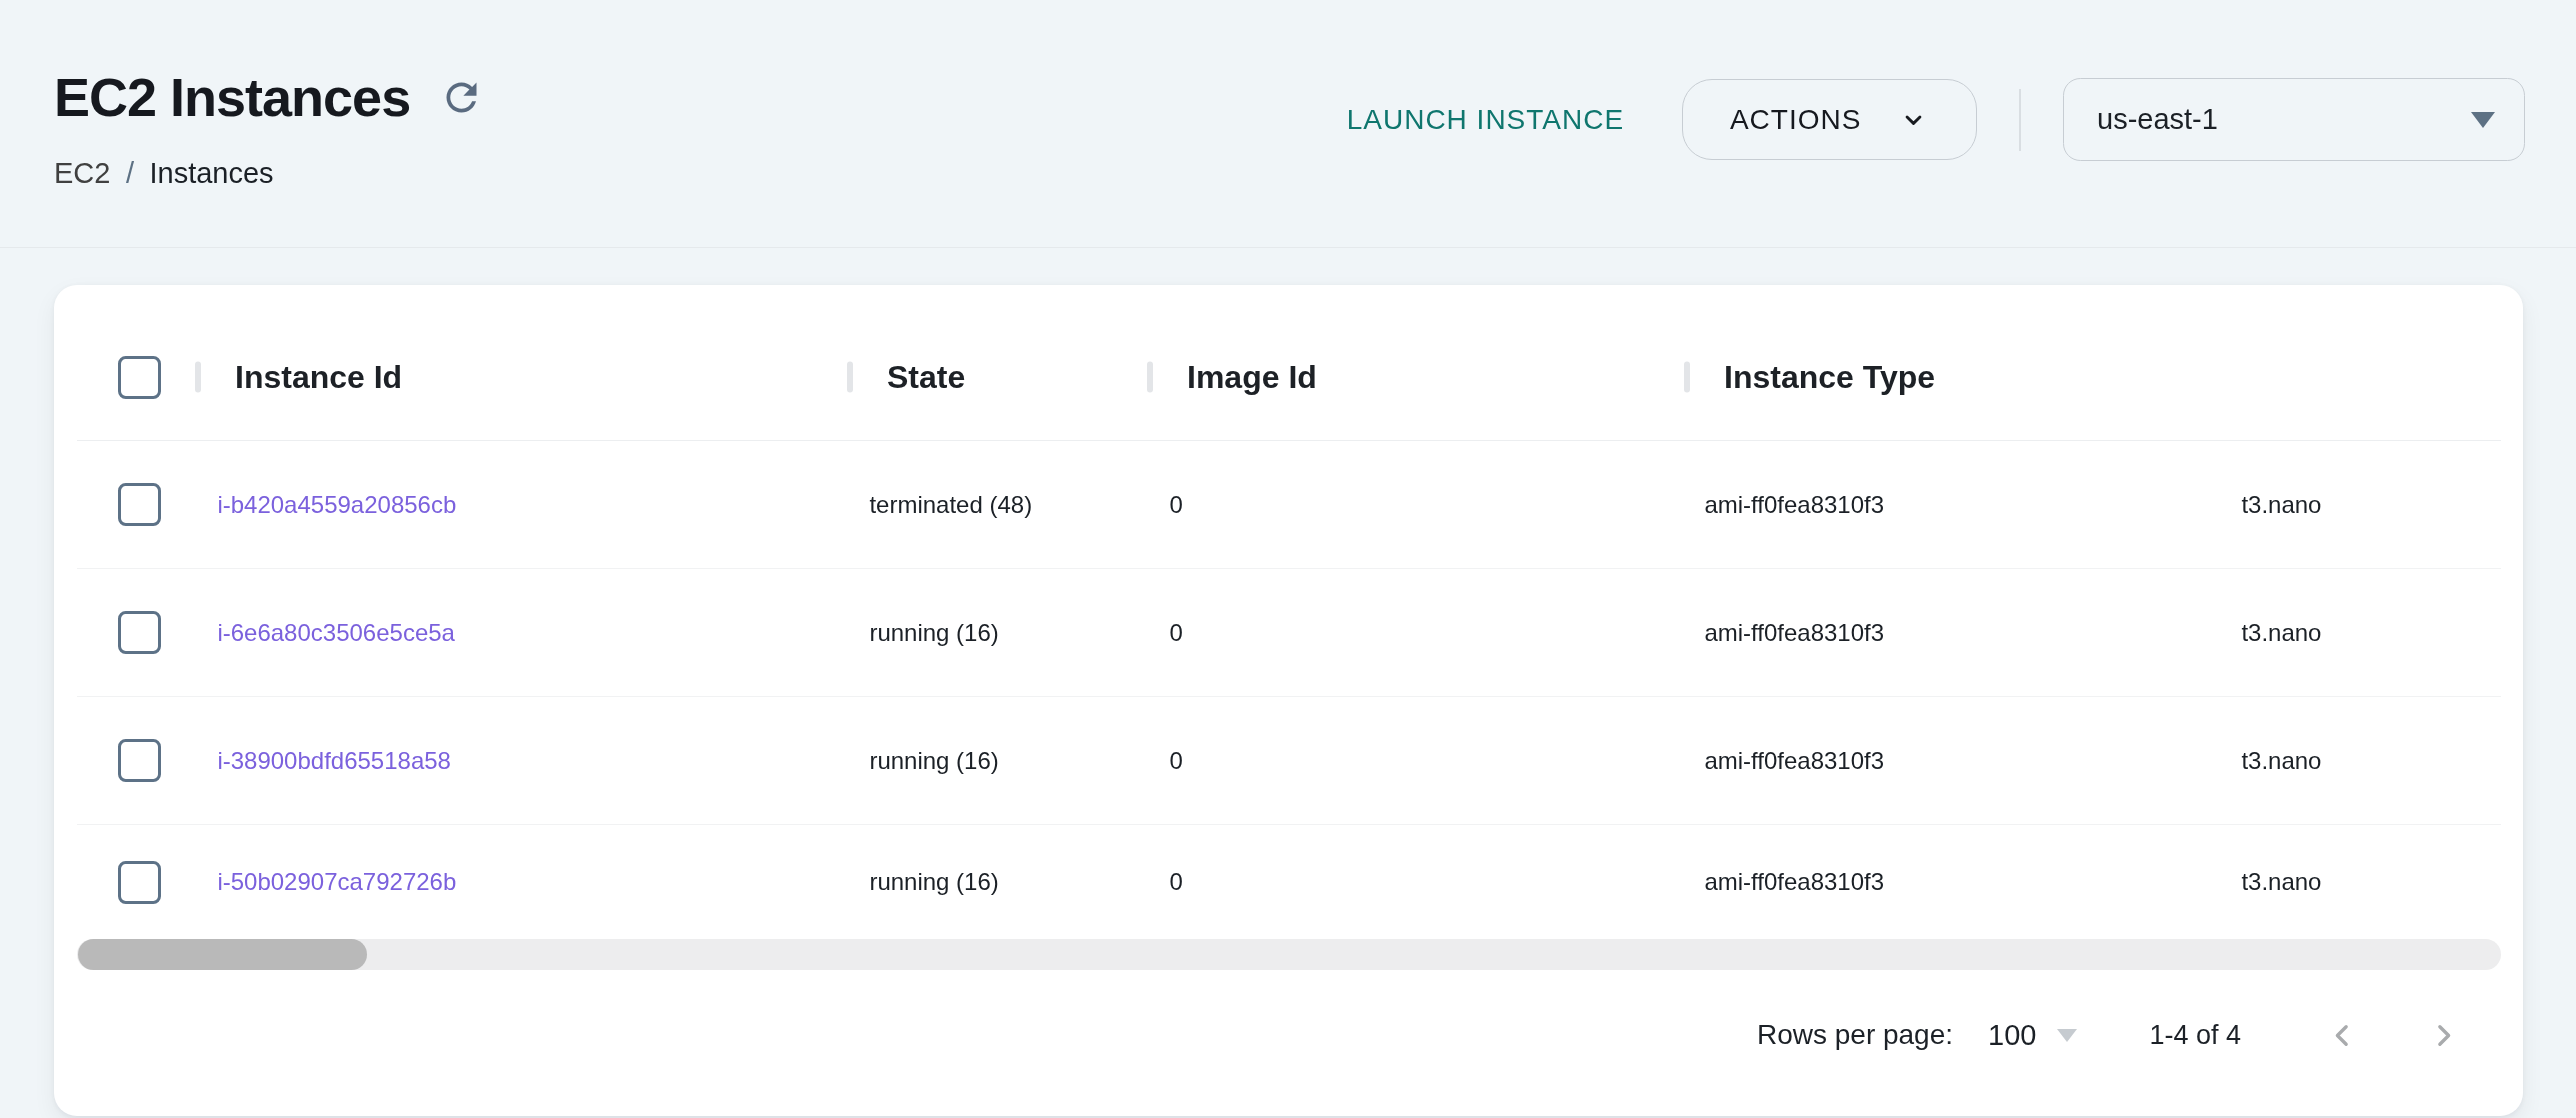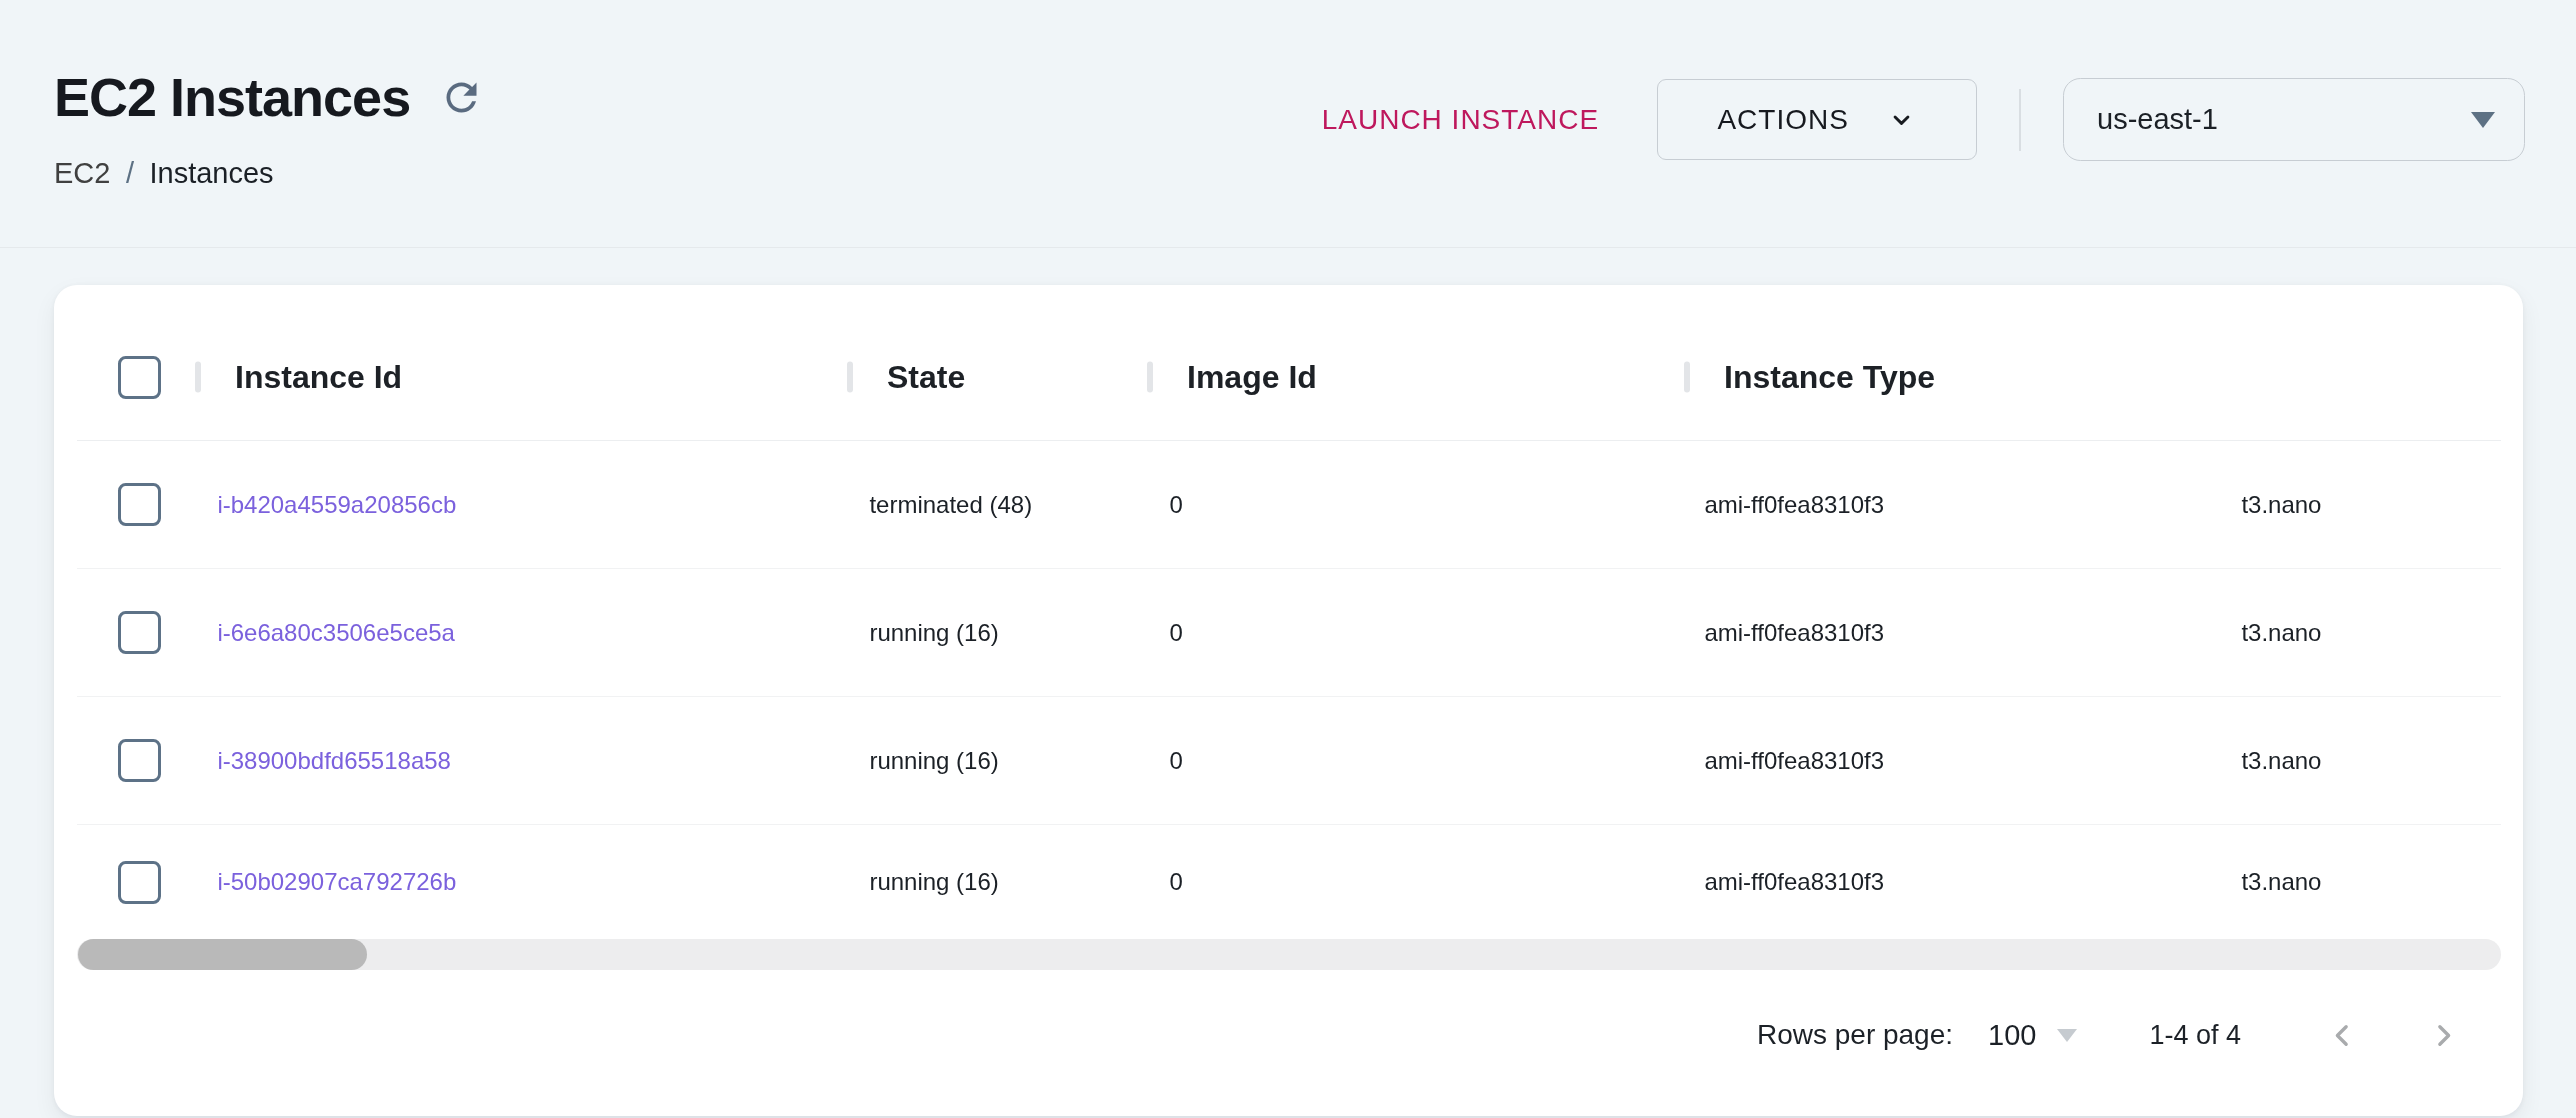--- a/index.html
+++ b/index.html
@@ -20,25 +20,25 @@
   .icon-btn { border:none; background:none; cursor:pointer; display:flex; align-items:center; padding:0; }
   .breadcrumb { position:absolute; left:54px; top:153px; font-size:29px; line-height:41px;
                 display:flex; align-items:center; gap:15.5px; }
   .breadcrumb a { color:#404040; text-decoration:none; cursor:pointer; }
   .breadcrumb .sep { color:#5d7184; }
   .breadcrumb .current { color:#1b2026; }
 
   .header-actions { position:absolute; right:51px; top:79px; height:81px;
                     display:flex; align-items:center; }
   .text-btn { border:none; background:none; cursor:pointer; font-family:inherit;
-              font-size:28px; font-weight:500; letter-spacing:1px; color:#be185d;
+              font-size:28px; font-weight:500; letter-spacing:1px; color:#0f766e;
               margin-right:58px; }
   .outlined-btn { display:flex; align-items:center; justify-content:center; gap:37px;
-                  width:320px; height:81px; background:transparent; cursor:pointer;
-                  border:1.9px solid #c7cdd3; border-radius:9px;
+                  width:295px; height:81px; background:transparent; cursor:pointer;
+                  border:1.9px solid #c7cdd3; border-radius:30px;
                   font-family:inherit; font-size:28px; font-weight:500; letter-spacing:1px; color:#16191f; }
   .vdivider { width:1.9px; height:62px; background:#d9dee2; margin:0 42px; }
   .region-select { display:flex; align-items:center; justify-content:space-between;
                    width:462px; height:83px; border:1.9px solid #c7cdd3; border-radius:17.4px;
                    padding:0 29px 0 33px; font-size:29px; color:#1b2026; cursor:pointer;
                    background:transparent; }
   .select-caret { width:0; height:0; border-left:12.6px solid transparent;
                   border-right:12.6px solid transparent; border-top:16.5px solid #5d7184; }
 
   

